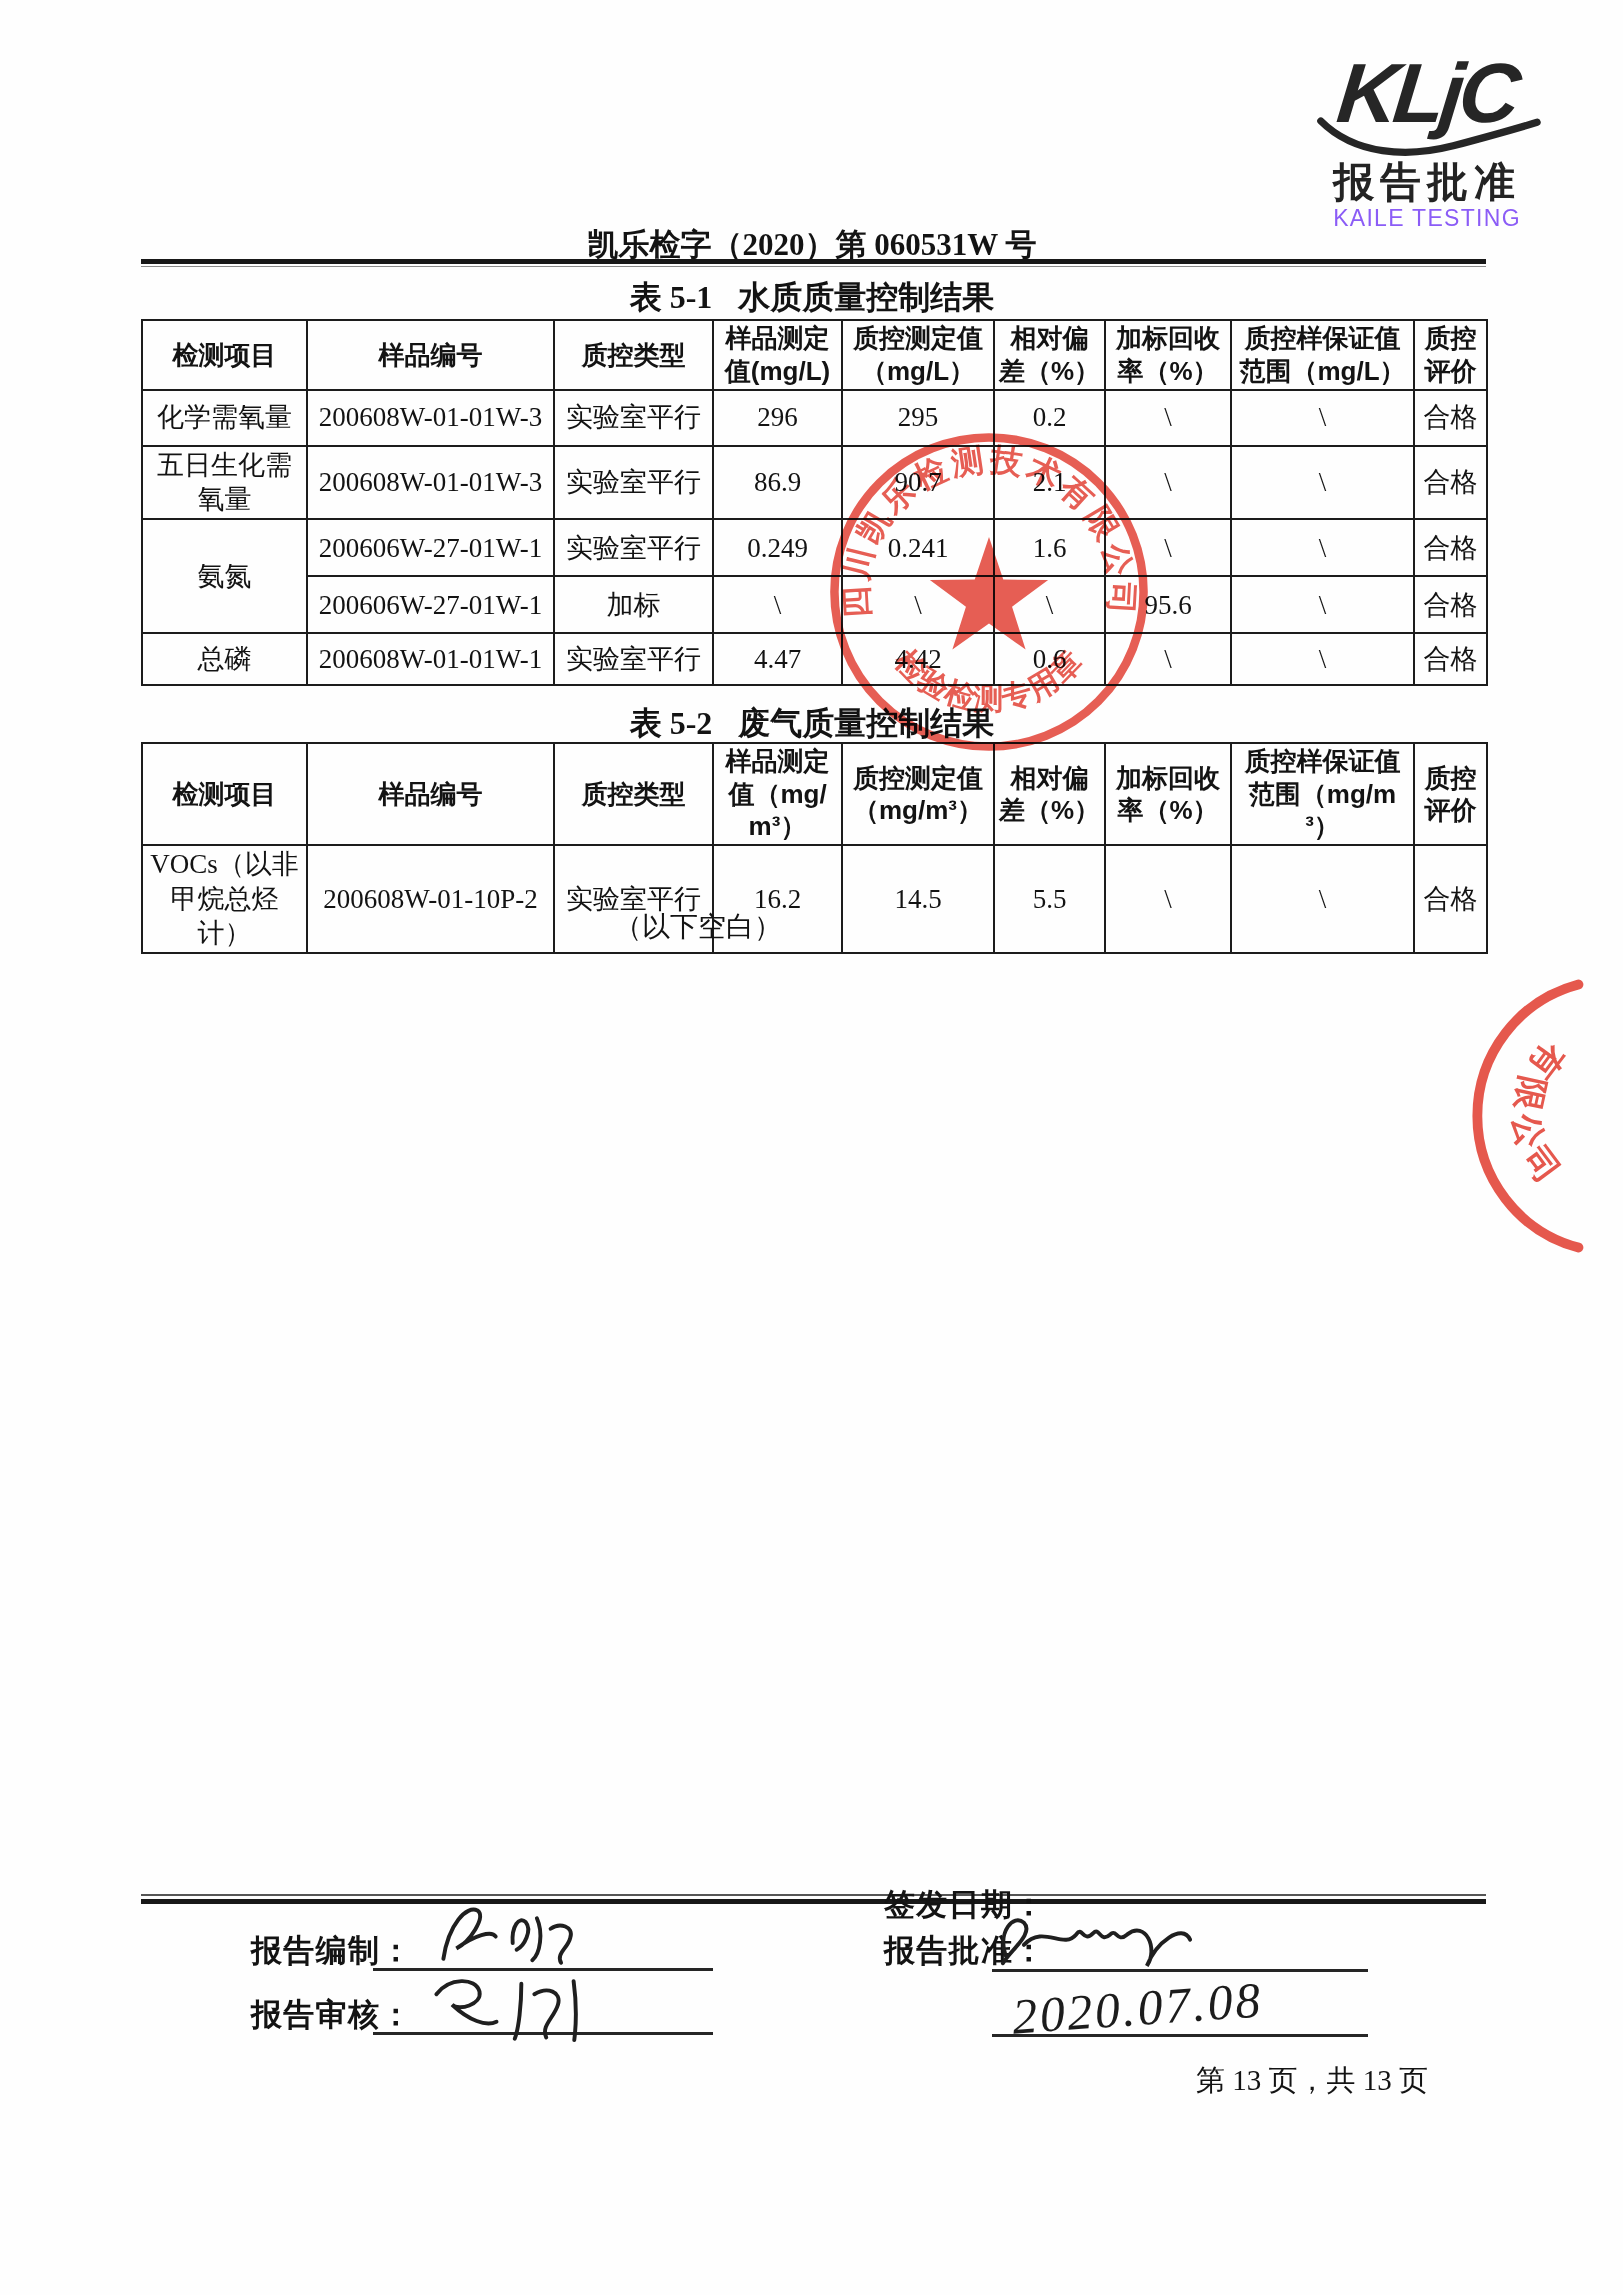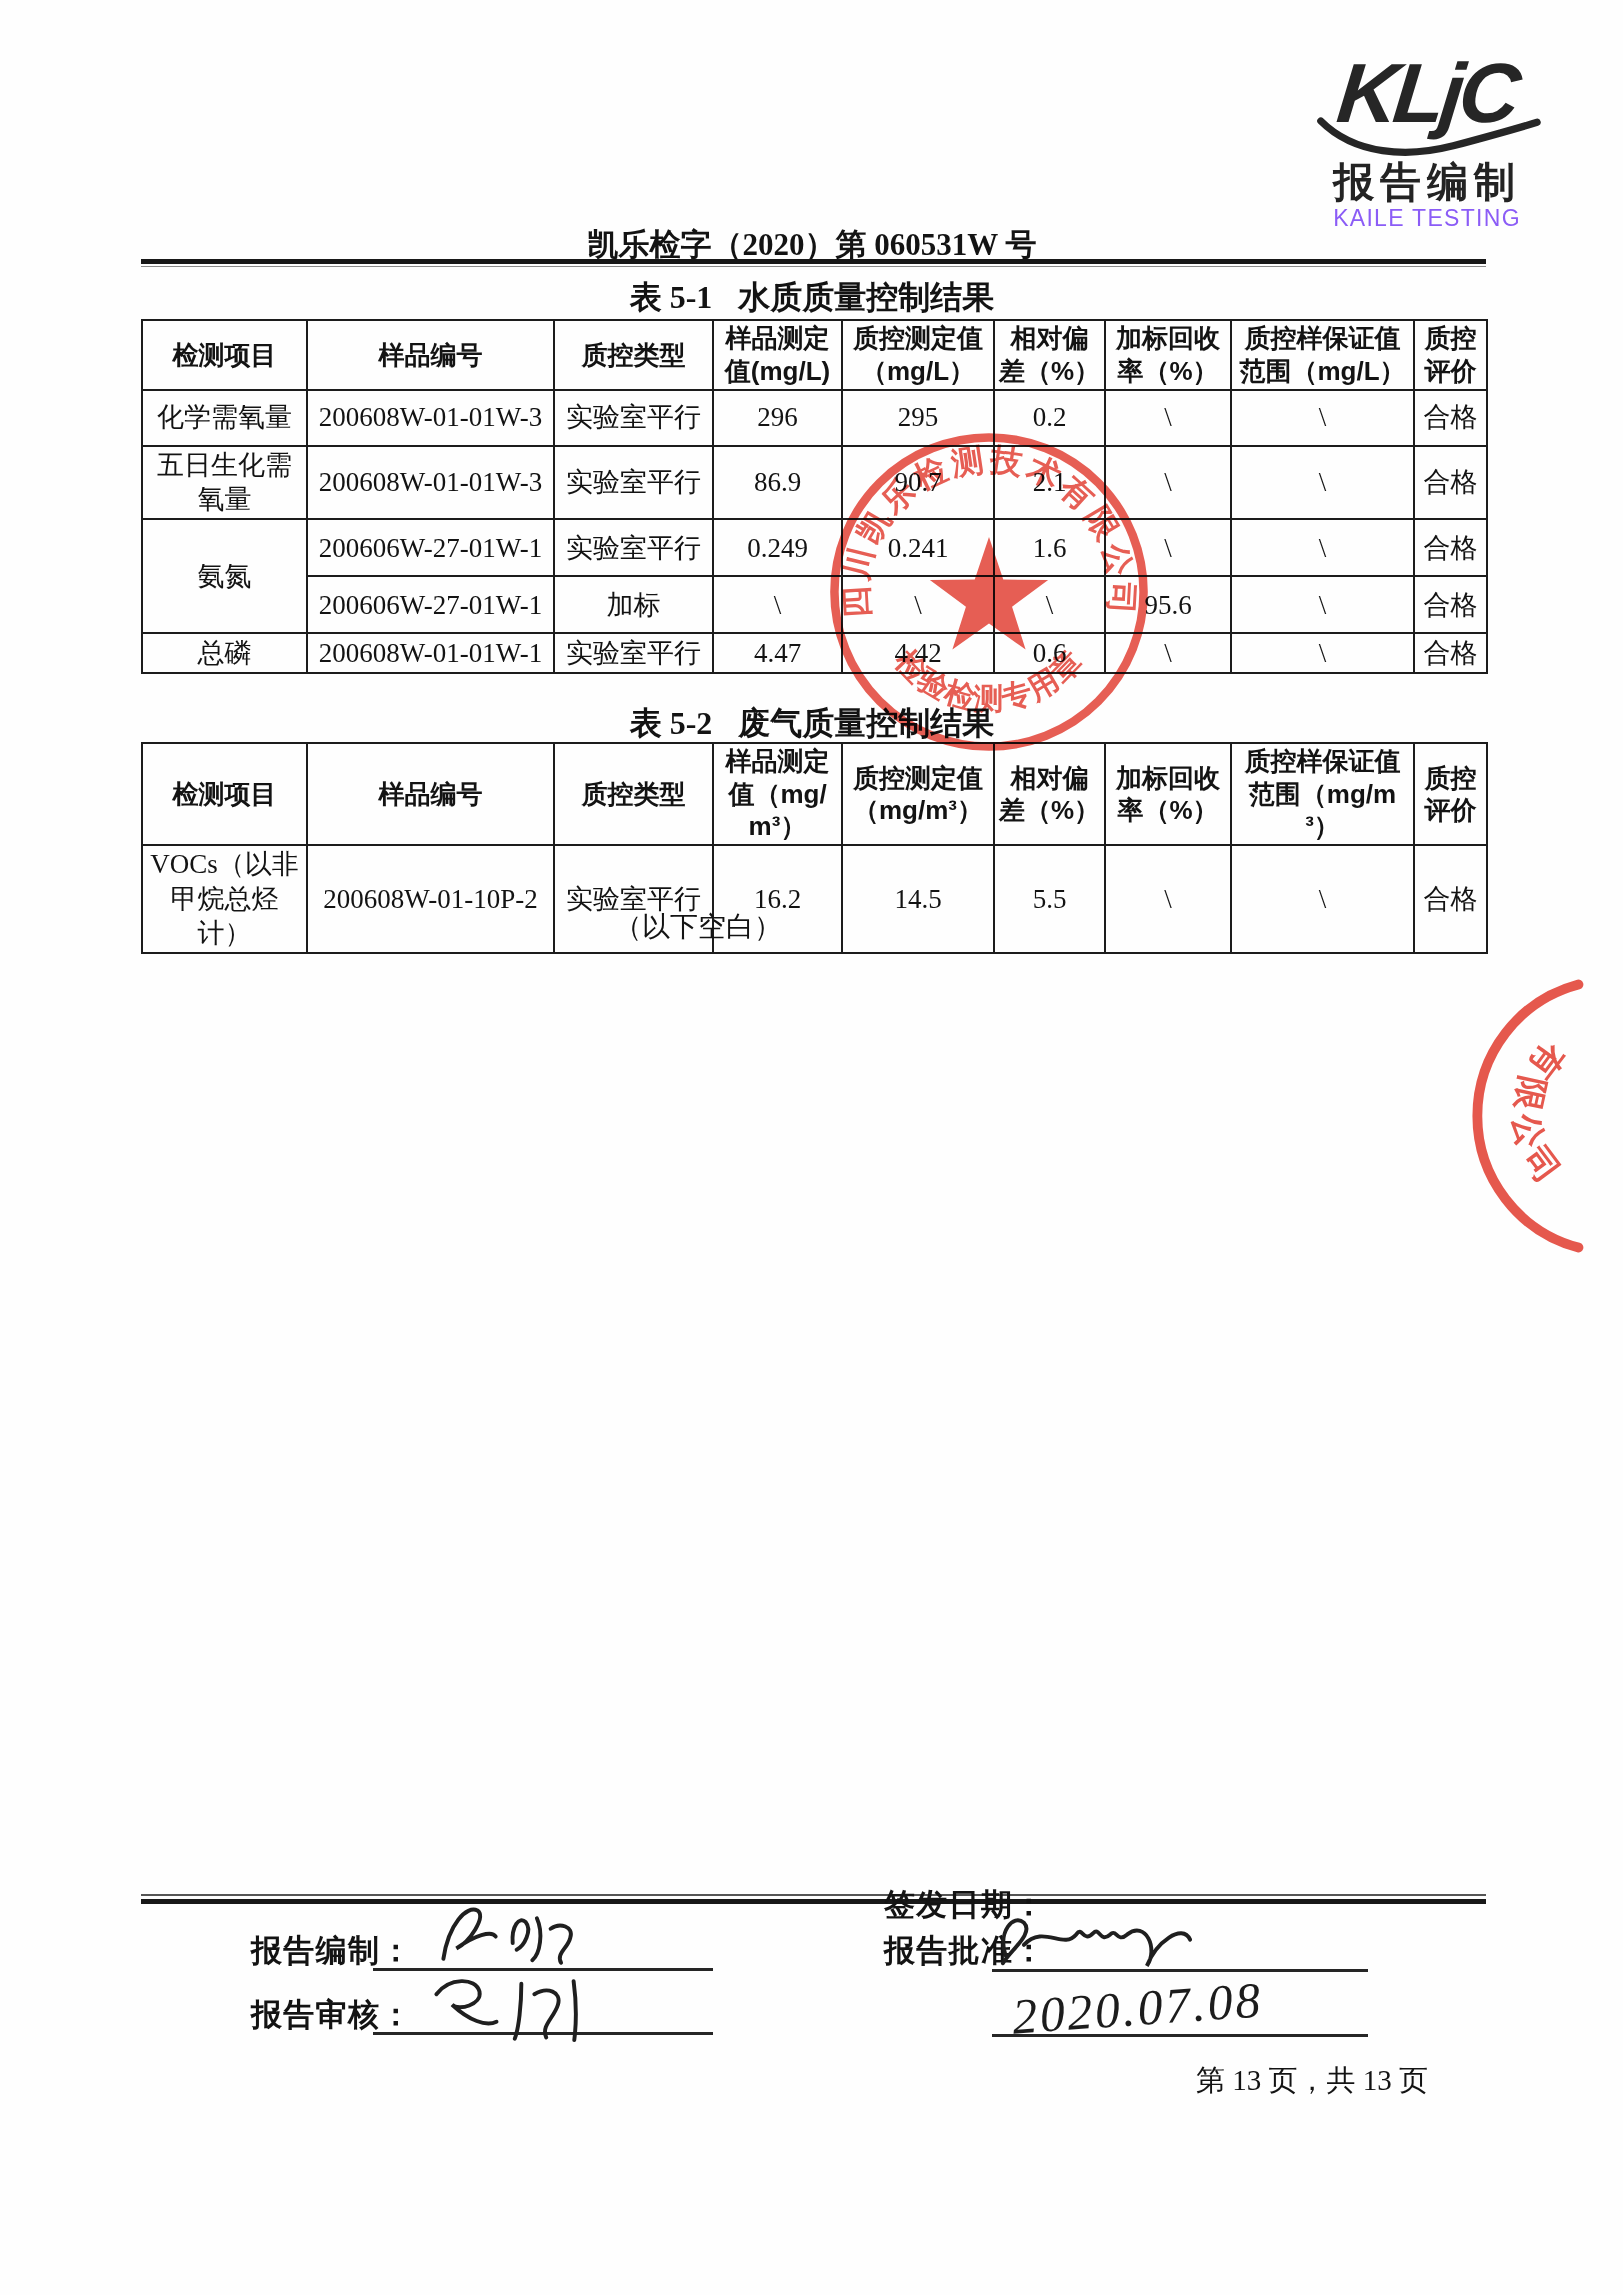--- a/index.html
+++ b/index.html
@@ -55,21 +55,21 @@
 </head>
 <body>
 
 <div class="page">
 
   <div class="logo">
     <span class="logo-brand">KLjC</span>
     <svg class="logo-swoosh" width="236" height="42" viewBox="0 0 360 64">
       <path d="M18 6 C70 58 150 62 220 44 C280 28 322 16 348 8" fill="none" stroke="#262626" stroke-width="11" stroke-linecap="round"></path>
     </svg>
-    <div class="logo-cn">报告编制</div>
+    <div class="logo-cn">报告批准</div>
     <div class="logo-en">KAILE TESTING</div>
   </div>
 
   <div class="doc-number">凯乐检字（2020）第 060531W 号</div>
   <div class="top-rule">
       <div class="thick"></div>
       <div class="thin"></div>
     </div>
 
   <div class="caption" style="top:276px">
@@ -138,21 +138,21 @@
       <tr style="height:57px">
         <td>200606W-27-01W-1</td>
         <td>加标</td>
         <td>\</td>
         <td>\</td>
         <td>\</td>
         <td>95.6</td>
         <td>\</td>
         <td>合格</td>
       </tr>
-      <tr style="height:40px">
+      <tr style="height:52px">
         <td>总磷</td>
         <td>200608W-01-01W-1</td>
         <td>实验室平行</td>
         <td>4.47</td>
         <td>4.42</td>
         <td>0.6</td>
         <td>\</td>
         <td>\</td>
         <td>合格</td>
       </tr>

